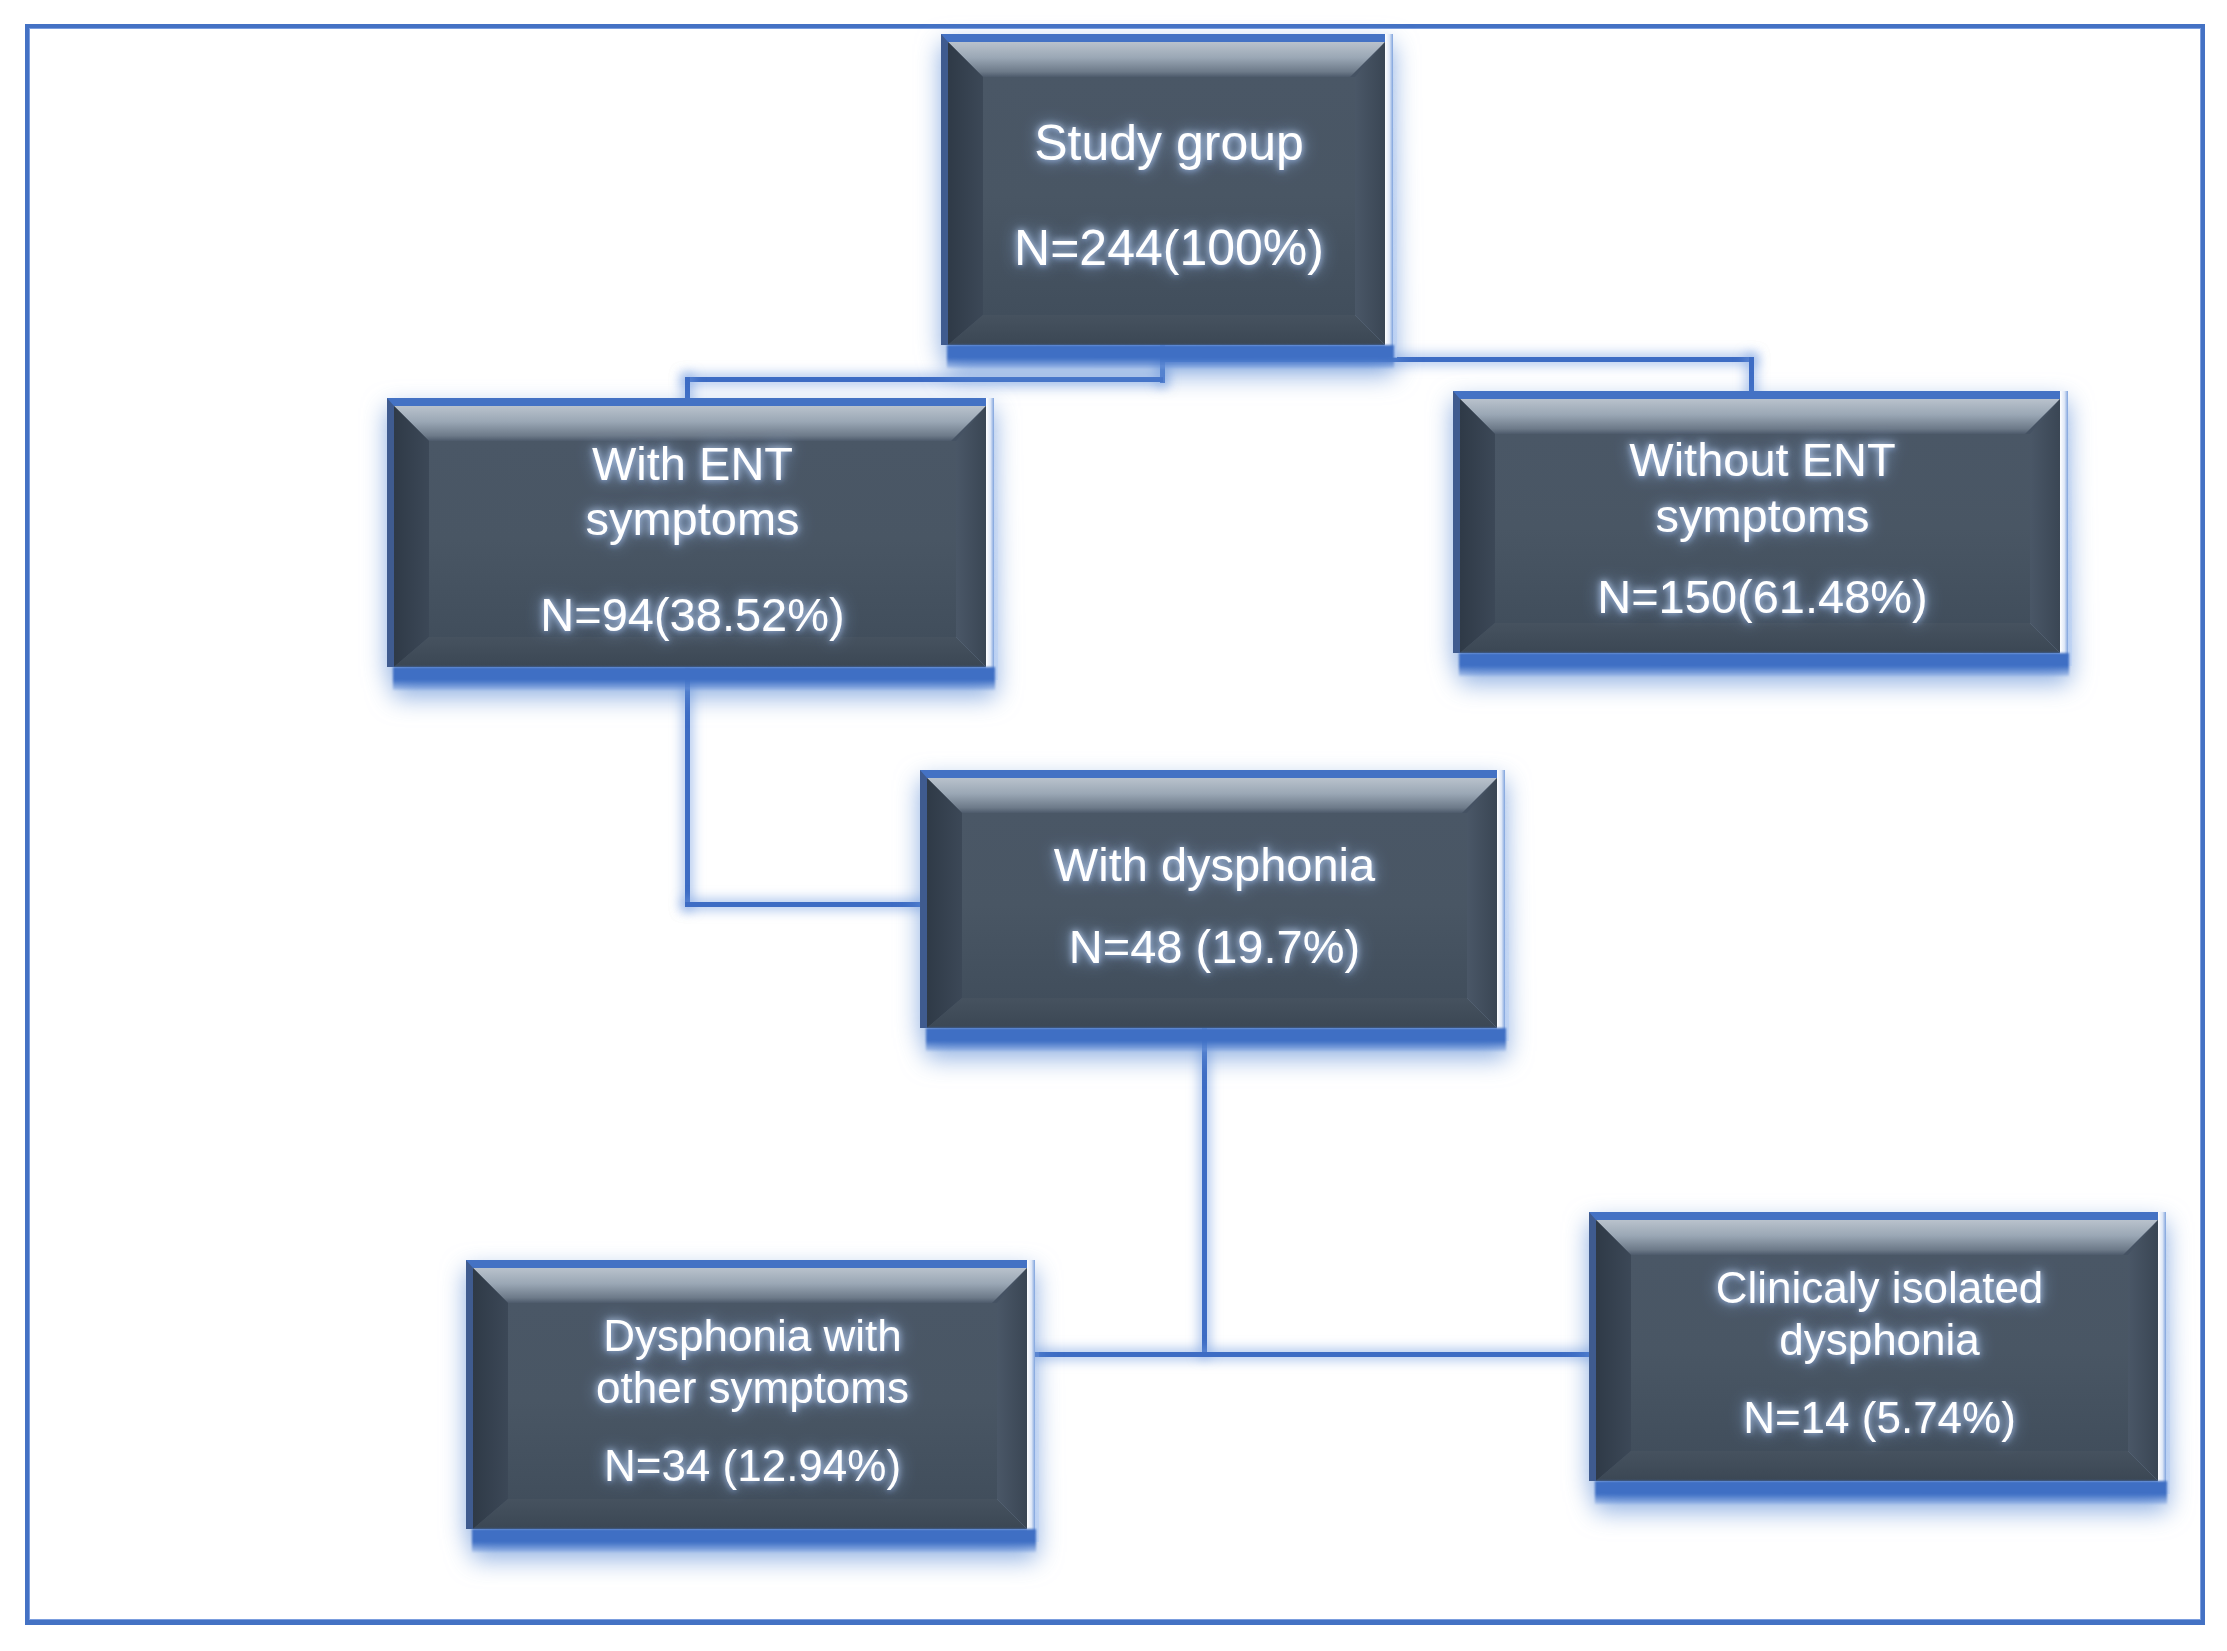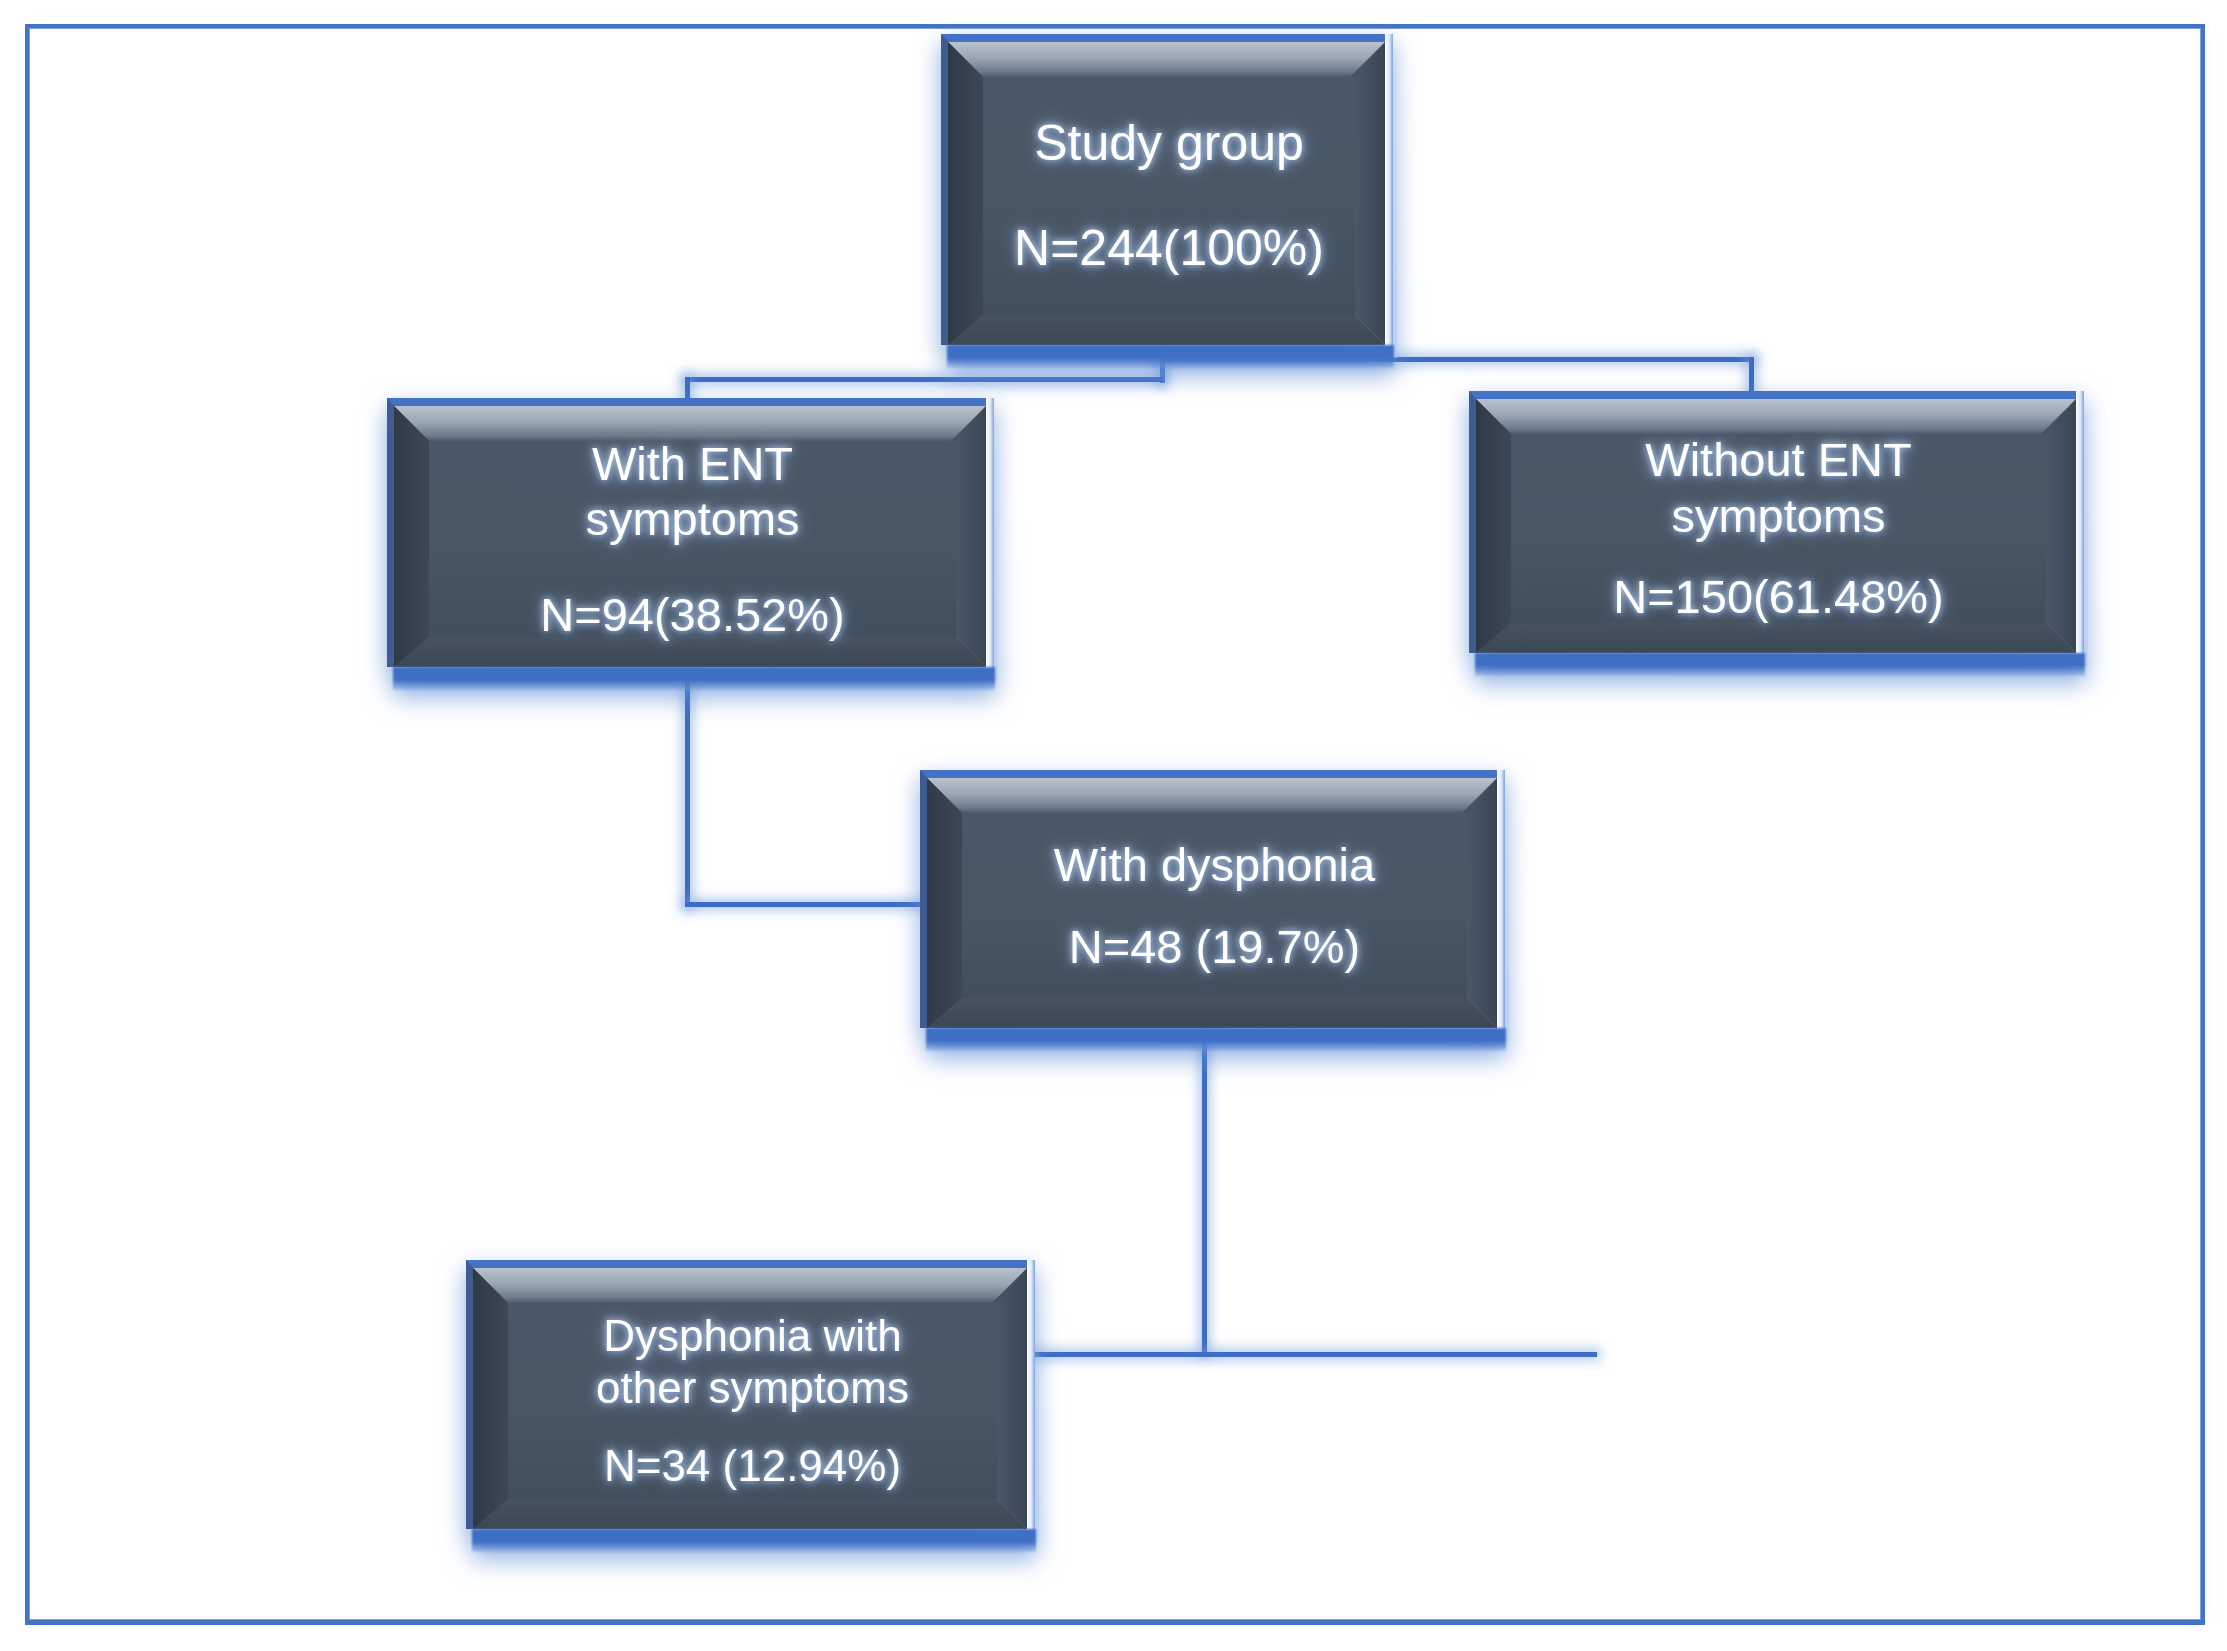--- a/index.html
+++ b/index.html
@@ -202,21 +202,21 @@
     </div>
     <div class="edge-right"></div>
     <div class="plate"></div>
     <div class="label" style="font-size:47px;">
       <span class="title">With ENT</span>
       <span class="title">symptoms</span>
       <span class="count" style="margin-top:40px;">N=94(38.52%)</span>
     </div>
   </div>
 
-  <div class="node" style="left:1453px; top:391px; width:607px; height:262px;margin-left:16px;">
+  <div class="node" style="left:1453px; top:391px; width:607px; height:262px;">
     <div class="bev">
       <div class="bev-top"></div>
       <div class="bev-left"></div>
       <div class="bev-right"></div>
       <div class="bev-bottom"></div>
       <div class="face"></div>
     </div>
     <div class="edge-right"></div>
     <div class="plate"></div>
     <div class="label" style="font-size:47px;">
@@ -252,15 +252,31 @@
     </div>
     <div class="edge-right"></div>
     <div class="plate"></div>
     <div class="label" style="font-size:44px;">
       <span class="title">Dysphonia with</span>
       <span class="title">other symptoms</span>
       <span class="count" style="margin-top:26px;">N=34 (12.94%)</span>
     </div>
   </div>
 
+  <div class="node" style="left:1589px; top:1212px; width:569px; height:269px;">
+    <div class="bev">
+      <div class="bev-top"></div>
+      <div class="bev-left"></div>
+      <div class="bev-right"></div>
+      <div class="bev-bottom"></div>
+      <div class="face"></div>
+    </div>
+    <div class="edge-right"></div>
+    <div class="plate"></div>
+    <div class="label" style="font-size:44px;">
+      <span class="title">Clinicaly isolated</span>
+      <span class="title">dysphonia</span>
+      <span class="count" style="margin-top:26px;">N=14 (5.74%)</span>
+    </div>
+  </div>
 
 </div>
 
 
 </body></html>

